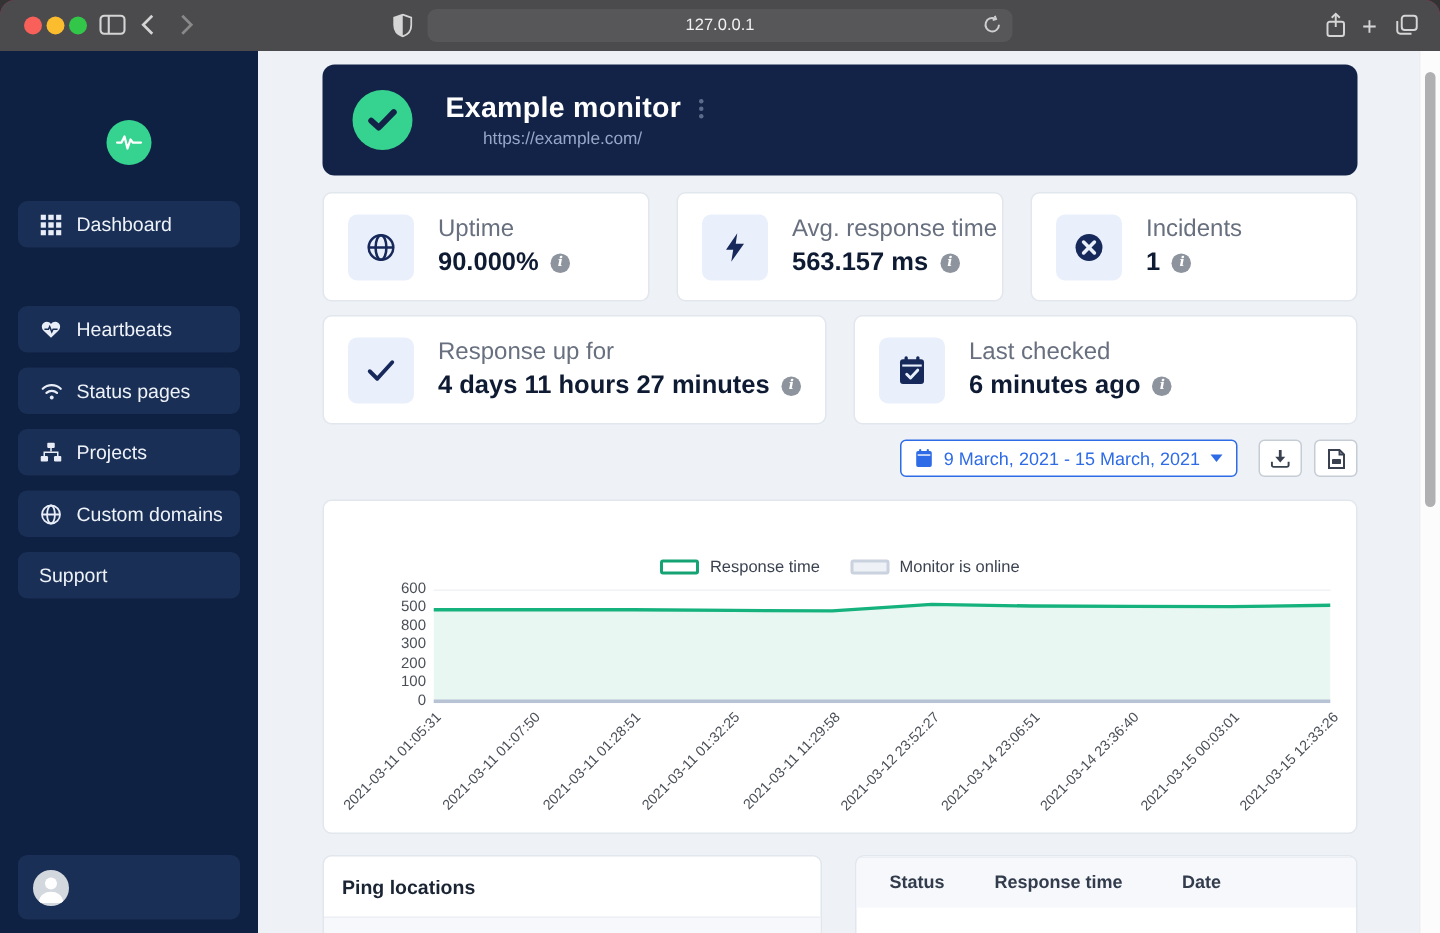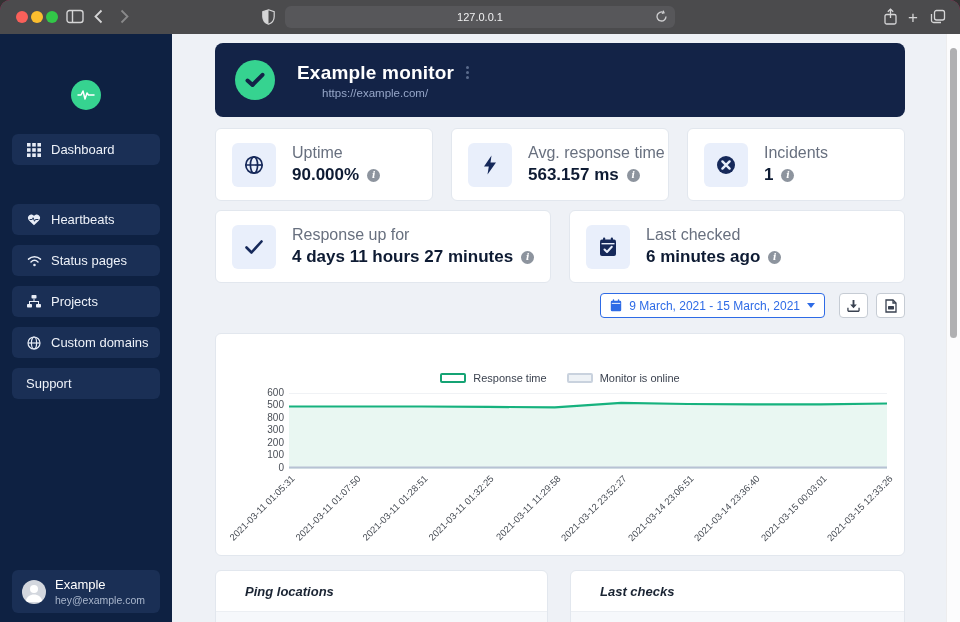--- a/index.html
+++ b/index.html
@@ -73,21 +73,21 @@
   .swatch.gray { border:2px solid #c9d2de; background:#eef2f6; }
   .ytick { position:absolute; left:0; width:68px; text-align:right; font-size:10px; color:#4a4f57; }
   .ytick:nth-of-type(1){top:53px}.ytick:nth-of-type(2){top:65px}.ytick:nth-of-type(3){top:78px}
   .ytick:nth-of-type(4){top:90px}.ytick:nth-of-type(5){top:103px}.ytick:nth-of-type(6){top:115px}
   .ytick:nth-of-type(7){top:128px}
   .plot { position:absolute; left:73px; top:59px; width:598px; height:75px; border-top:1px solid #f0f2f5; }
   .xlabel { position:absolute; top:139px; font-size:9.5px; color:#4a4f57; white-space:nowrap;
     transform:translateX(-100%) rotate(-45deg); transform-origin:100% 0; }
   
   .tbl-card { top:536px; height:120px; overflow:hidden; }
-  .tbl-title { font-size:13px; font-weight:700; color:#1a2433; padding:13px 16px 12px 29px;font-style:italic; }
+  .tbl-title { font-size:13px; font-weight:700; color:#1a2433; padding:13px 16px 12px 12px; }
   .tbl-head { background:#f6f8fb; border-top:1px solid #eceff3; display:flex; padding:9px 0 10px 0;
     font-size:12px; font-weight:700; color:#333c4c; }
   
   .scroll-strip { position:absolute; top:34px; right:0; bottom:0; width:14px; background:#fcfcfd;
     border-left:1px solid #ededee; }
   .scroll-thumb { position:absolute; top:14px; right:3px; width:7px; height:290px; border-radius:4px;
     background:#b0b0b2; }
   svg { display:block; }
 </style>
 </head>
@@ -219,24 +219,20 @@
     <div class="nav-item" style="top:334px">
       <span class="nlabel">Support</span>
     </div>
 
     <div class="user-card">
       <span class="avatar">
         <svg width="24" height="24" viewBox="0 0 24 24">
             <circle cx="12" cy="9" r="4" fill="#fff"></circle>
             <path d="M3.5 22 C4.5 16.5 8 14.5 12 14.5 C16 14.5 19.5 16.5 20.5 22 Z" fill="#fff"></path>
           </svg>
-      </span>
-      <span class="user-meta">
-        <div class="user-name">Example</div>
-        <div class="user-email">hey@example.com</div>
       </span>
     </div>
   </div>
 
   <div class="main">
 
     <div class="hero">
       <span class="hero-check">
         <svg width="20" height="16" viewBox="0 0 20 16" fill="none" stroke="#132347" stroke-width="4" stroke-linecap="round" stroke-linejoin="round">
             <polyline points="2.5,8.5 7.5,13 17.5,2.8"></polyline>
@@ -402,21 +398,20 @@
 
     <div class="card tbl-card" style="left:43px;width:333px">
       <div class="tbl-title">Ping locations</div>
       <div class="tbl-head">
         <span style="width:60px;margin-left:25px">Location</span>
         <span style="margin-left:-3px">Avg. response time</span>
       </div>
     </div>
 
     <div class="card tbl-card" style="left:398px;width:335px">
-      <div class="tbl-title">Last checks</div>
       <div class="tbl-head">
         <span style="width:70px;margin-left:22px">Status</span>
         <span style="width:125px">Response time</span>
         <span>Date</span>
       </div>
     </div>
   </div>
 
   <div class="scroll-strip">
     <div class="scroll-thumb"></div>

